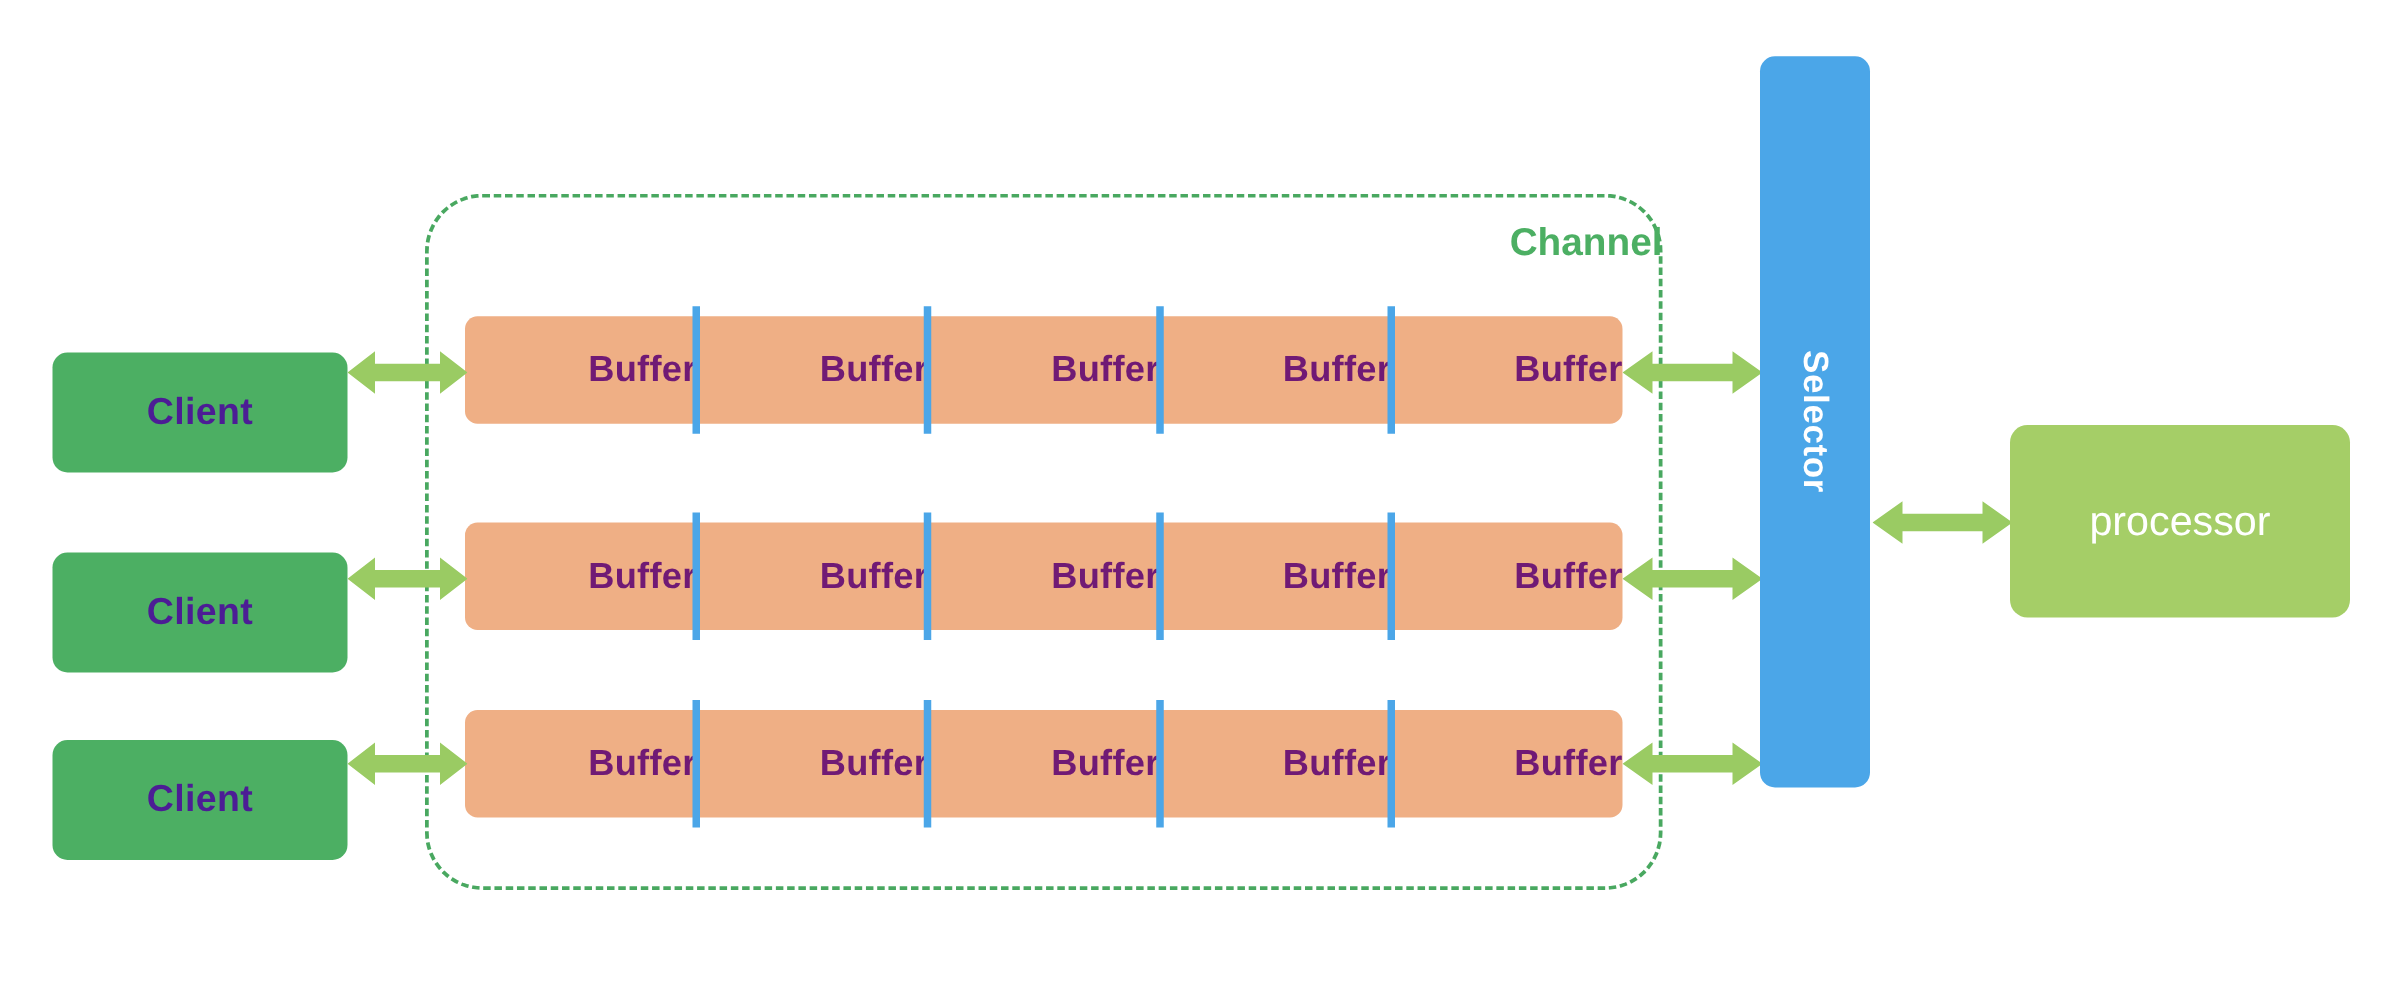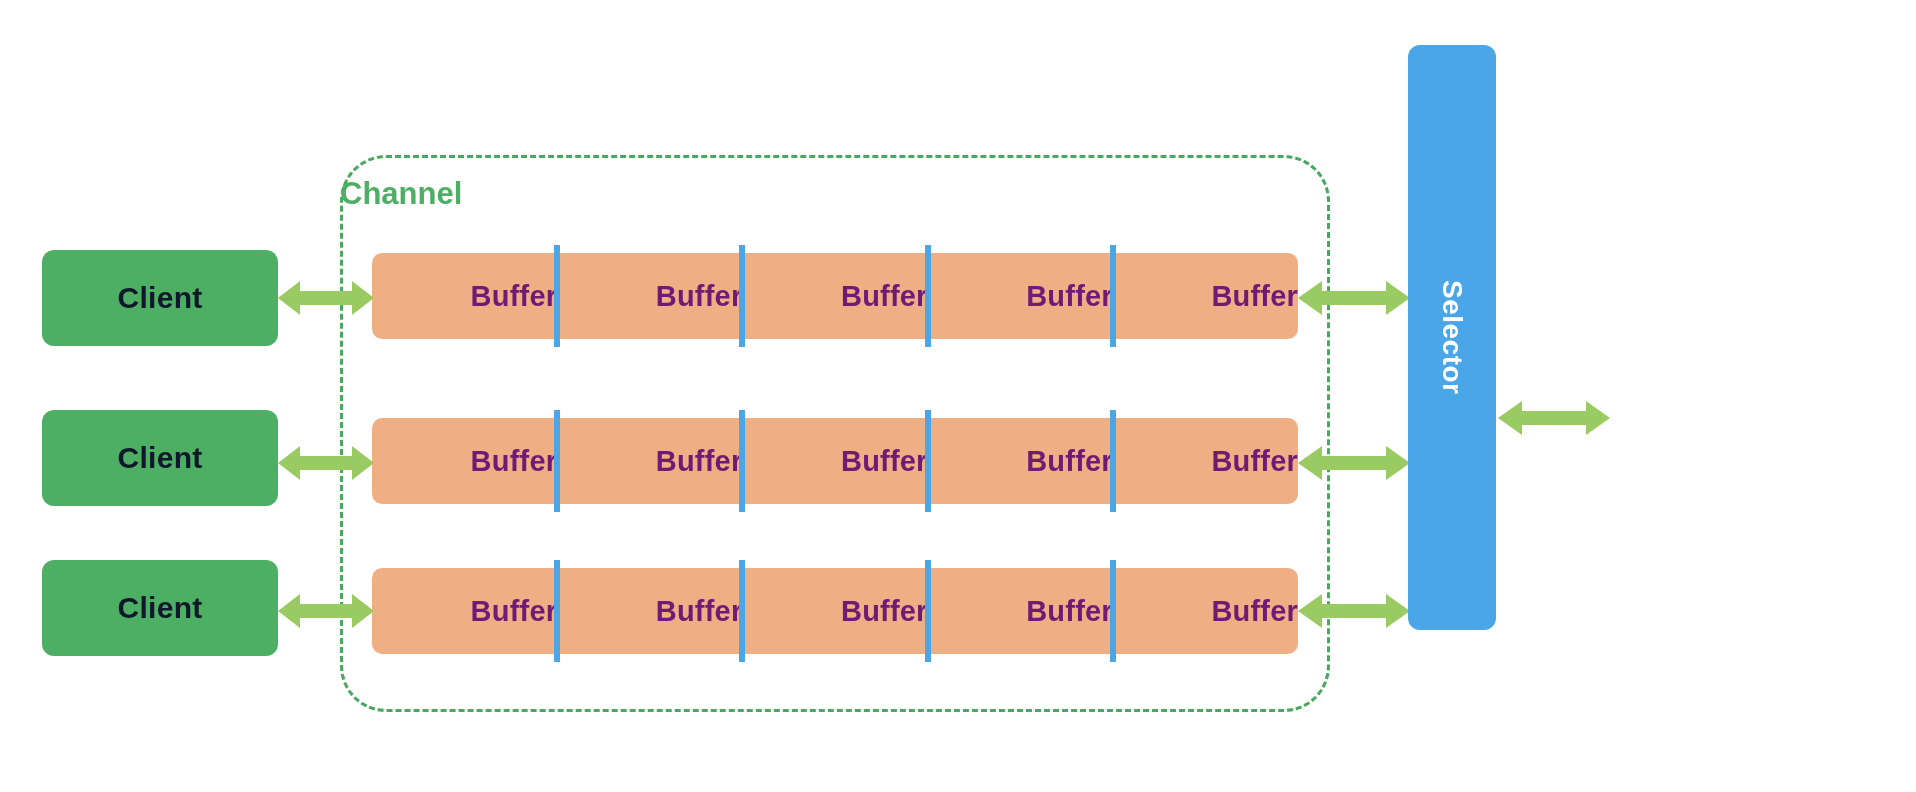--- a/index.html
+++ b/index.html
@@ -22,24 +22,25 @@
   .client-box {
     position: absolute;
     left: 42px;
     width: 236px;
     height: 96px;
     background: #4caf63;
     border-radius: 12px;
     display: flex;
     align-items: center;
     justify-content: center;
-    color: #0f172a;
+    color: #4c1d95;
     font-size: 30px;
     font-weight: bold;
     letter-spacing: 0.3px;
+    margin-top: 32px;
   }
   .client-1 { top: 250px; }
   .client-2 { top: 410px; }
   .client-3 { top: 560px; }
 
   
   .channel-box {
     position: absolute;
     left: 340px;
     top: 155px;
@@ -47,21 +48,21 @@
     height: 557px;
     border: 3px dashed #49a860;
     border-radius: 46px;
     box-sizing: border-box;
   }
   .channel-label {
     position: absolute;
     left: 340px;
     top: 176px;
     width: 990px;
-    text-align: left;
+    text-align: right;
     color: #4caf63;
     font-size: 31px;
     font-weight: bold;
   }
 
   
   .buffer-row {
     position: absolute;
     left: 372px;
     width: 926px;
@@ -278,15 +279,18 @@
     <svg viewBox="0 0 112 44" preserveAspectRatio="none">
       <polygon points="0,22 24,5 24,15 88,15 88,5 112,22 88,39 88,29 24,29 24,39" fill="#9acb63"></polygon>
     </svg>
   </div>
 
   <div class="selector-bar"></div>
   <div class="selector-label">
     <span>Selector</span>
   </div>
 
+  <div class="processor-box">
+    <span>processor</span>
+  </div>
 
 
 </div>
 
 </body></html>

